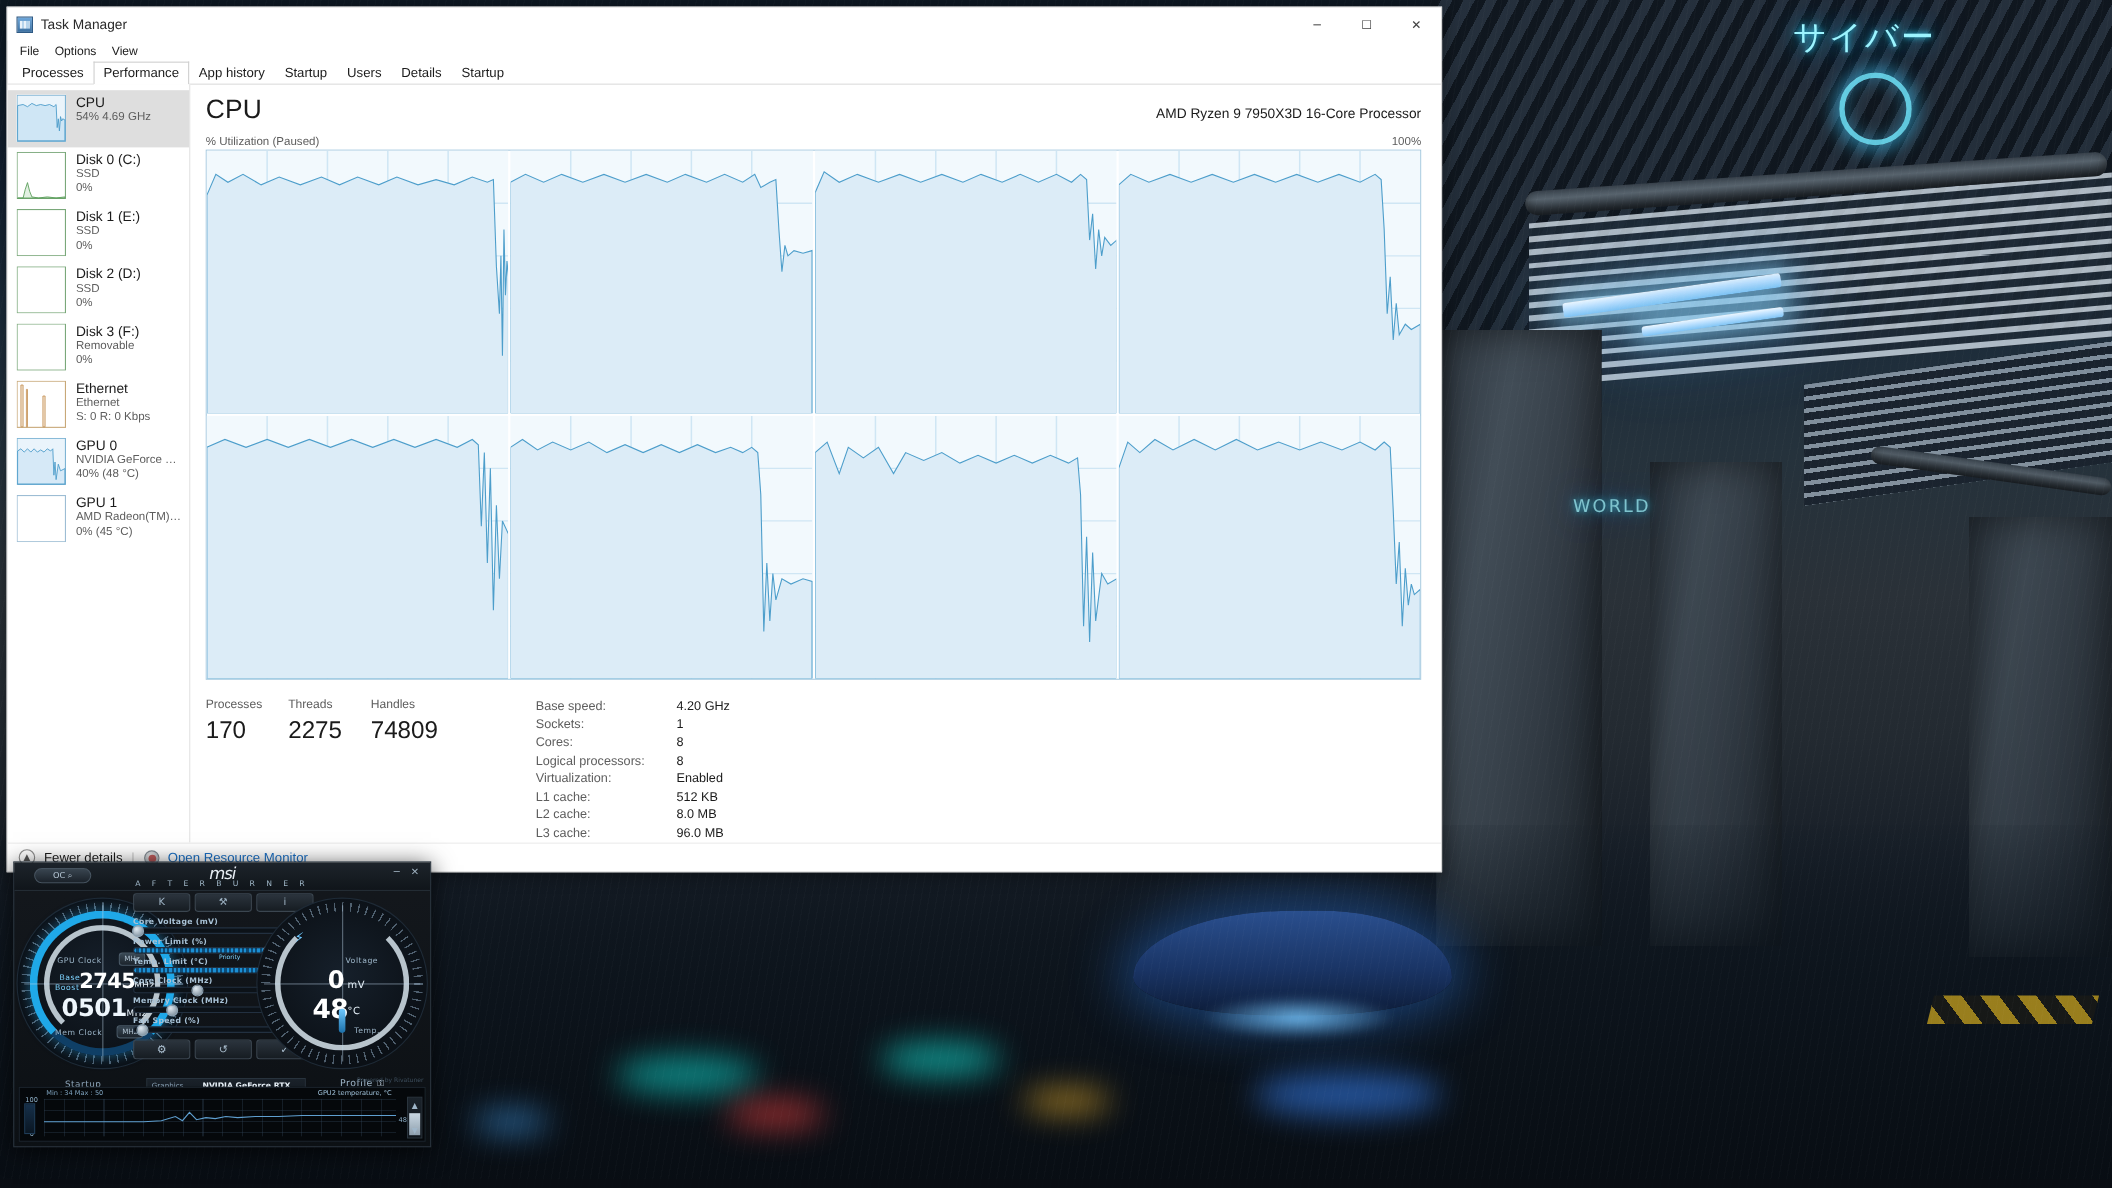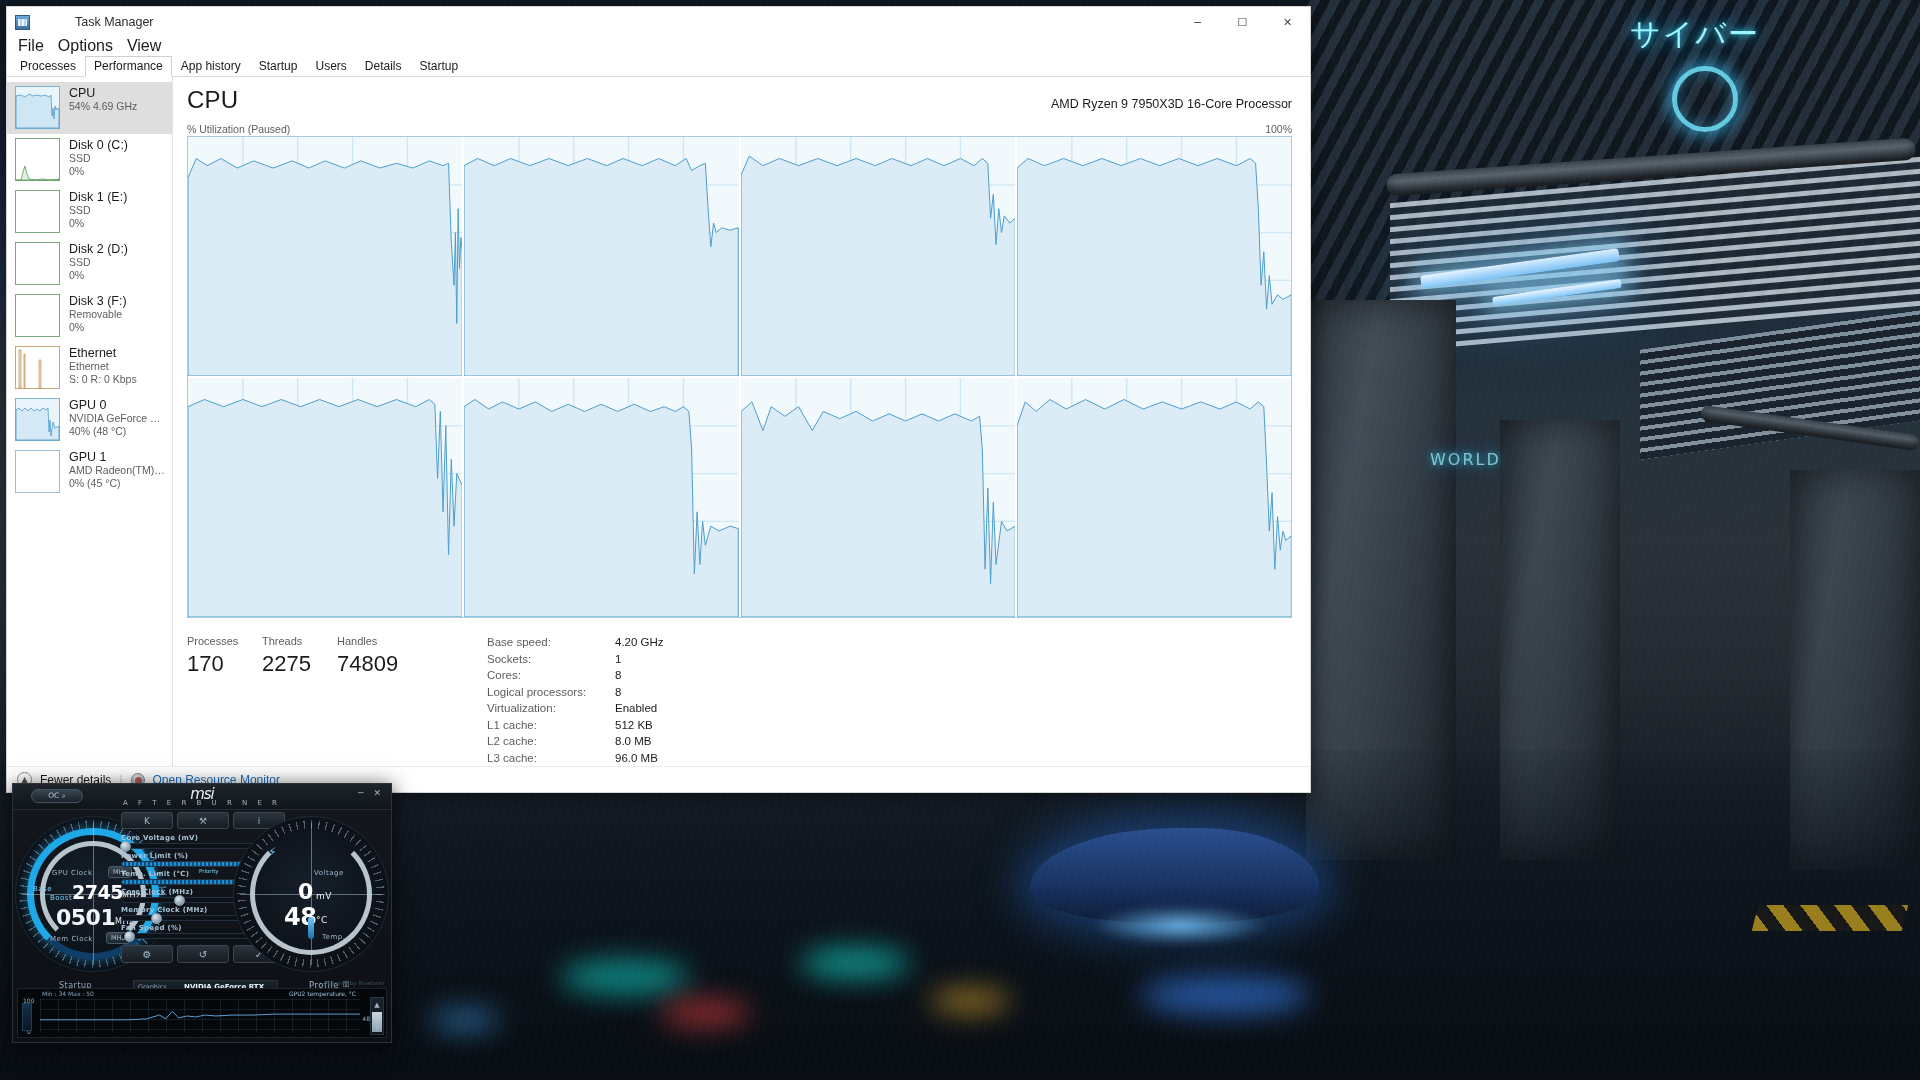--- a/index.html
+++ b/index.html
@@ -110,42 +110,42 @@
     background:#ffffff;
     border:1px solid #d6d6d6;
     box-shadow:0 2px 16px rgba(0,0,0,.45);
     font-size:13px; color:#1b1b1b;
     display:flex; flex-direction:column;
   }
   .tm-titlebar {
     height:30px; display:flex; align-items:center;
     background:#ffffff; border-bottom:0px;
     padding-left:8px;
-    -webkit-user-select:none; user-select:none;gap:38px;
+    -webkit-user-select:none; user-select:none;
   }
   .tm-appicon {
     width:15px; height:15px; margin-right:7px; flex:none;
     background:linear-gradient(to bottom,#6fa8dc,#3b6fa0);
     border:1px solid #2e5madness; border:1px solid #2e5a85;
     position:relative;
   }
   .tm-appicon::after {
     content:""; position:absolute; left:2px; top:3px; right:2px; bottom:3px;
     background:repeating-linear-gradient(to right,#e9f2fa 0 2px, #b6d4ec 2px 4px);
   }
   .tm-title { font-size:12.5px; color:#2b2b2b; }
   .tm-winbtns { margin-left:auto; display:flex; height:30px; }
   .tm-winbtn {
     width:45px; height:30px; display:flex; align-items:center; justify-content:center;
     color:#444; font-size:11px; font-family:"DejaVu Sans", sans-serif;
   }
 
   .tm-menubar {
-    height:19px; display:flex; align-items:flex-end; gap:0px; padding-left:4px;
-    font-size:16px; color:#1b1b1b;
+    height:19px; display:flex; align-items:center; gap:0px; padding-left:4px;
+    font-size:11px; color:#1b1b1b;
   }
   .tm-menu { padding:1px 7px; }
 
   .tm-tabs {
     height:21px; display:flex; align-items:flex-end;
     border-bottom:1px solid #dcdcdc;
     padding-left:4px; font-size:12px;
   }
   .tm-tab {
     padding:2px 8px 3px 8px;
@@ -760,21 +760,21 @@
   <div class="ab-mid">
 
     <div class="ab-dial left">
       <div class="ab-tickring"></div>
       <div class="ab-ring"></div>
       <div class="ab-ring2"></div>
       <div class="ab-cross-h"></div>
       <div class="ab-cross-v"></div>
       <div class="ab-dlabel" style="left:36px; top:52px;">GPU Clock</div>
       <div class="ab-pill" style="left:92px; top:49px;">MHz</div>
-      <div class="ab-dlabel" style="left:17px; top:68px; color:#7fd4ff;">Base</div>
+      <div class="ab-dlabel" style="left:38px; top:68px; color:#7fd4ff;">Base</div>
       <div class="ab-dlabel" style="left:34px; top:77px; color:#7fd4ff;">Boost</div>
       <div class="ab-dbig" style="left:56px; top:64px;">2745</div>
       <div class="ab-dlabel" style="left:106px; top:74px; font-size:8px; color:#e6f1f9;">MHz</div>
       <div class="ab-dbig" style="left:40px; top:88px; font-size:22px; color:#eef6fc;">0501</div>
       <div class="ab-dlabel" style="left:99px; top:100px; font-size:8px; color:#e6f1f9;">MHz</div>
       <div class="ab-dlabel" style="left:34px; top:118px;">Mem Clock</div>
       <div class="ab-pill" style="left:90px; top:115px;">MHz</div>
     </div>
 
     <div class="ab-center">

